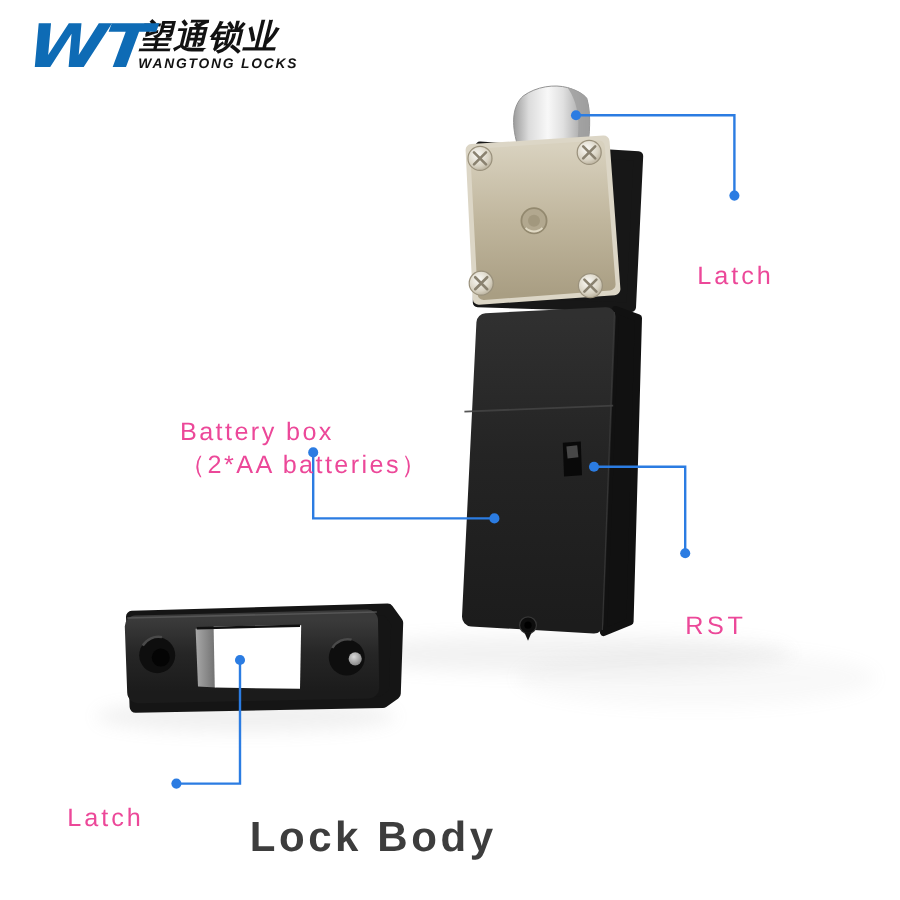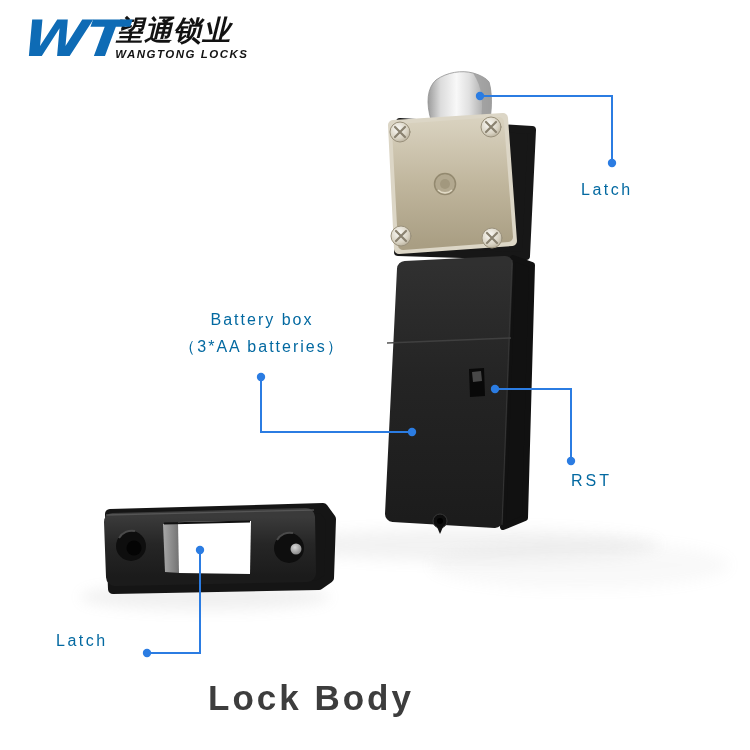--- a/index.html
+++ b/index.html
@@ -20,25 +20,25 @@
     letter-spacing:1px;color:#121212;white-space:nowrap;
   }
   .logo-en{
     font-size:11.5px;font-weight:bold;font-style:italic;letter-spacing:1.5px;
     color:#121212;margin-top:2px;white-space:nowrap;
   }
   
   .art{position:absolute;left:0;top:0;width:750px;height:750px;}
   
   .callout-label{
-    position:absolute;color:#0369a1;font-size:16px;letter-spacing:2.5px;
-    line-height:27px;white-space:nowrap;
+    position:absolute;color:#ec4899;font-size:21px;letter-spacing:2.5px;
+    line-height:27px;white-space:nowrap;margin-top:41px;
   }
   .label-latch{left:581px;top:176px;}
-  .label-battery{left:150px;top:306px;width:224px;text-align:center;letter-spacing:2px;}
+  .label-battery{left:150px;top:306px;width:224px;letter-spacing:2px;}
   .label-rst{left:571px;top:467px;letter-spacing:3px;}
   .label-bracket{left:56px;top:627px;}
   
   .page-title{
     position:absolute;left:0;top:678px;width:622px;text-align:center;
     font-size:35px;font-weight:bold;letter-spacing:3px;color:#3d3d3d;
   }
 </style>
 </head>
 <body>
@@ -194,21 +194,21 @@
       <circle cx="571" cy="461" r="4.2" fill="#2b7ce2"></circle>
       <circle cx="200" cy="550" r="4.2" fill="#2b7ce2"></circle>
       <circle cx="147" cy="653" r="4.2" fill="#2b7ce2"></circle>
     </g>
   </svg>
 
   <div class="callout-label label-latch">Latch</div>
 
   <div class="callout-label label-battery">
     <div>Battery box</div>
-    <div>（3*AA batteries）</div>
+    <div>（2*AA batteries）</div>
   </div>
 
   <div class="callout-label label-rst">RST</div>
 
   <div class="callout-label label-bracket">
     <div>Latch</div>
   </div>
 
   <div class="page-title">Lock Body</div>
 

